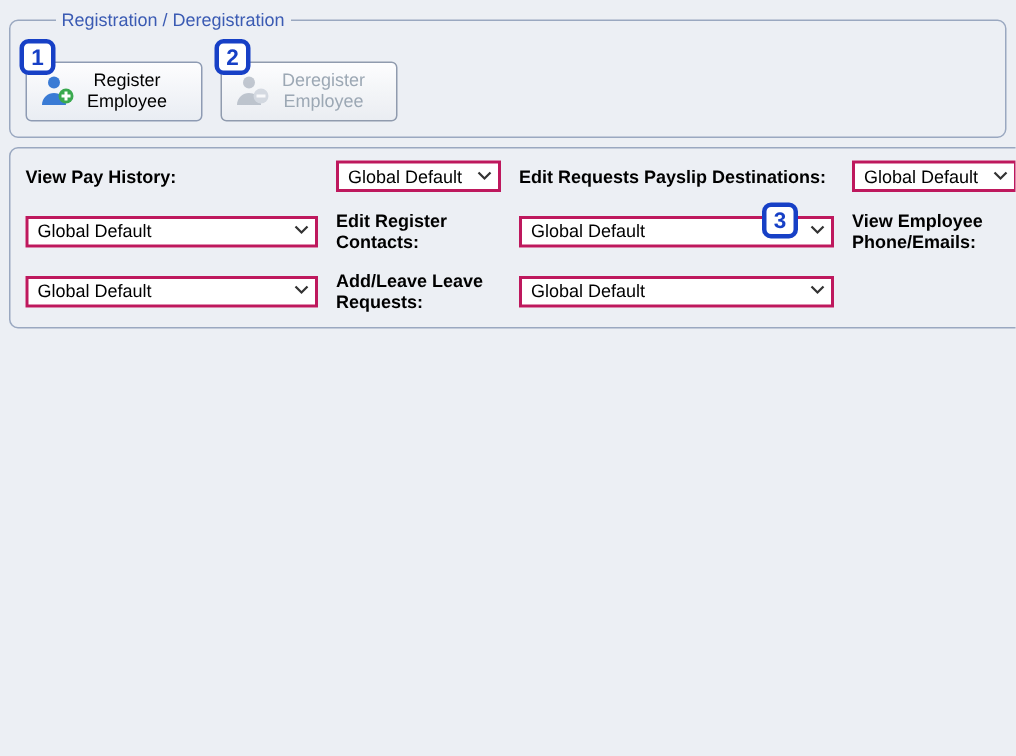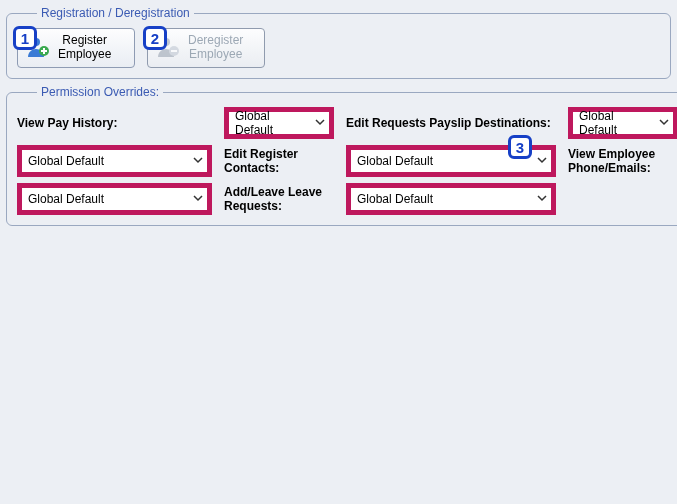--- a/index.html
+++ b/index.html
@@ -31,36 +31,38 @@
     display: flex;
     align-items: center;
     gap: 8px;
     border: 1px solid #8e9bb3;
     border-radius: 4px;
     padding: 4px 16px 4px 8px;
     background: linear-gradient(#fdfdfe,#e9edf3);
     cursor: pointer;
     min-width: 118px;
     height: 40px;
+    margin-top: 13px;
   }
   .emp-btn.disabled { color: #9aa8b8; cursor: default; filter: grayscale(0.2); align-items: center; }
   .btn-text { line-height: 1.15; text-align: center; font-size: 12px; }
   .perm-grid {
     display: grid;
     grid-template-columns: 195px 110px 210px 110px;
     column-gap: 12px;
     row-gap: 6px;
     align-items: center;
+    gap: 12px;
   }
   .plabel { font-weight: bold; font-size: 12px; }
   .selwrap {
     position: relative;
-    border: 5px solid #be185d;
+    border: 2px solid #be185d;
     background: #fff;
-    height: 32px;
+    height: 21px;
     display: flex;
     align-items: center;
     padding: 0 18px 0 6px;
     font-size: 12px;
     cursor: pointer;
   }
   .selwrap .chev {
     position: absolute;
     right: 4px;
     top: 50%;
@@ -118,21 +120,20 @@
           </svg>
         </span>
         <span class="btn-text" style="white-space:pre-line;">Deregister
 Employee</span>
       </button>
     </div>
   </div>
 </fieldset>
 
 <fieldset style="position:relative;">
-  <legend>Permission Overrides:</legend>
   <div class="marker" style="left:501px; top:36px;">3</div>
   <div class="perm-grid">
 
     <div class="plabel">View Pay History:</div>
     <div class="selwrap">
       <span>Global Default</span>
       <span class="chev">
         <svg width="10" height="10" viewBox="0 0 10 10">
             <path d="M1 3l4 4 4-4" fill="none" stroke="#333" stroke-width="1.5"></path>
           </svg>

